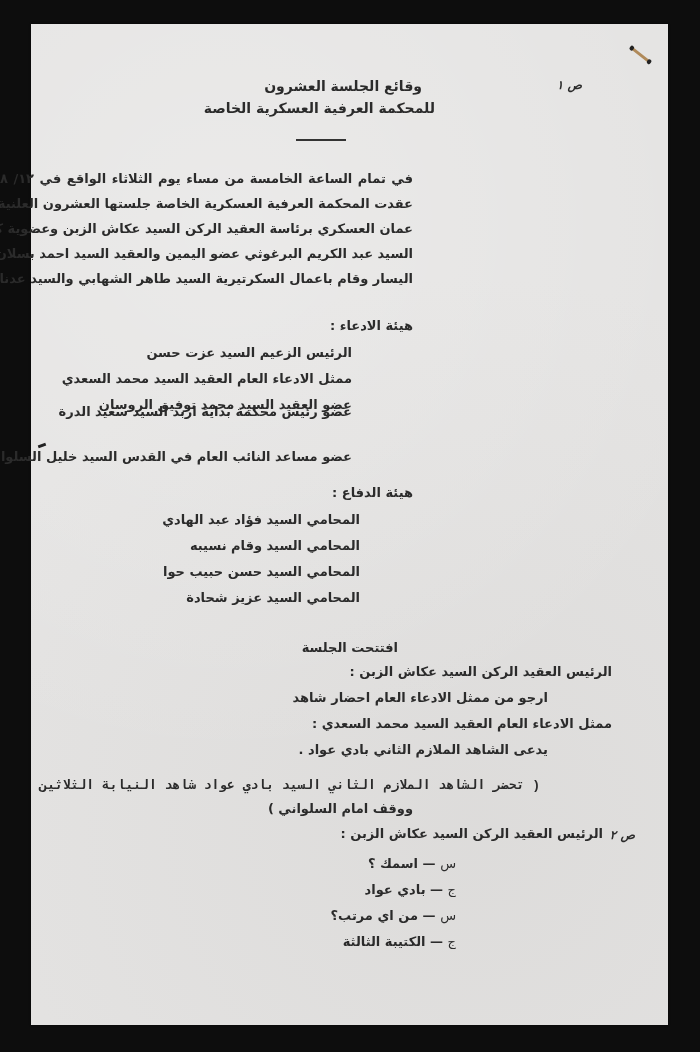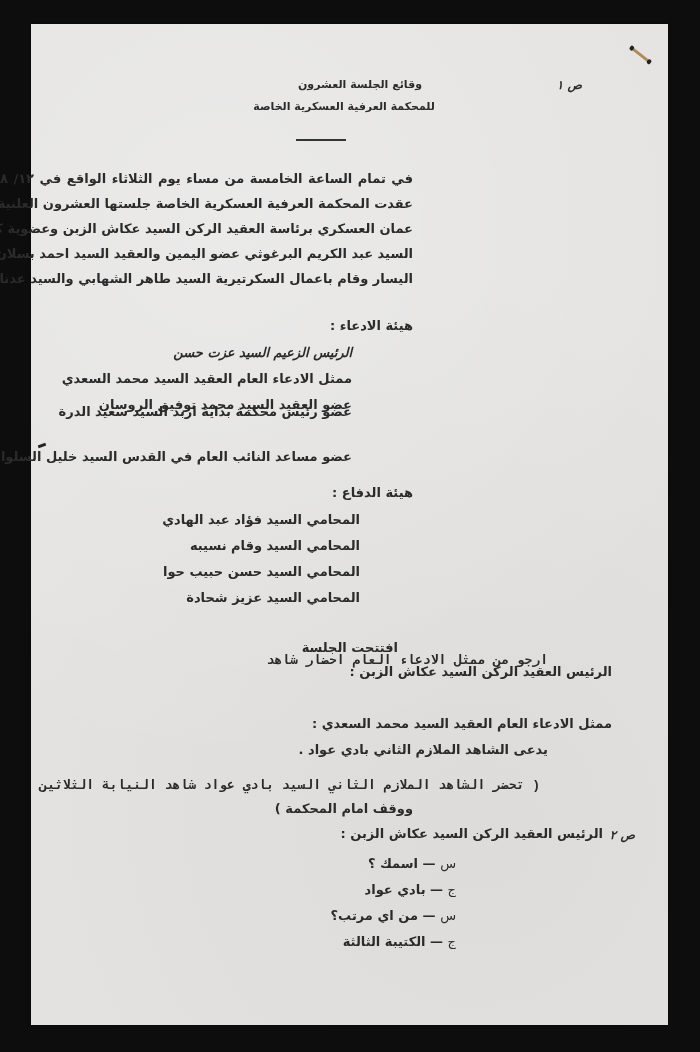--- a/index.html
+++ b/index.html
@@ -56,21 +56,21 @@
     .line {
       position: absolute;
       direction: rtl;
       white-space: nowrap;
       font-family: "DejaVu Sans", sans-serif;
       font-weight: bold;
       font-size: 13px;
       color: #2b2b2b;
       letter-spacing: 0.2px;
     }
-    .title { font-size: 11px; }
+    .title { font-size: 14px; }
     .title-rule {
       position: absolute;
       left: 296px;
       top: 139px;
       width: 50px;
       height: 2px;
       background: #333;
     }
     .page-num {
       position: absolute;
@@ -95,39 +95,39 @@
 <div class="line title" style="right:265px; top:100px;">للمحكمة العرفية العسكرية الخاصة</div>
 <div class="title-rule"></div>
 
 <div class="line" style="right:287px; top:171px; word-spacing:1px;">في تمام الساعة الخامسة من مساء يوم الثلاثاء الواقع في ١٢/ ٨/ ١٩٥٧</div>
 <div class="line" style="right:287px; top:196px;">عقدت المحكمة العرفية العسكرية الخاصة جلستها العشرون العلنية بمطار</div>
 <div class="line" style="right:287px; top:221px;">عمان العسكري برئاسة العقيد الركن السيد عكاش الزبن وعضوية كل من العقيد</div>
 <div class="line" style="right:287px; top:246px;">السيد عبد الكريم البرغوثي عضو اليمين والعقيد السيد احمد بسلان عضو</div>
 <div class="line" style="right:287px; top:271px;">اليسار وقام باعمال السكرتيرية السيد طاهر الشهابي والسيد عدنان بحيون .</div>
 
 <div class="line" style="right:287px; top:318px;">هيئة الادعاء :</div>
-<div class="line" style="right:348px; top:345px;font-style:italic;">الرئيس الزعيم السيد عزت حسن</div>
+<div class="line" style="right:348px; top:345px;">الرئيس الزعيم السيد عزت حسن</div>
 <div class="line" style="right:348px; top:371px;">ممثل الادعاء العام العقيد السيد محمد السعدي</div>
 <div class="line" style="right:348px; top:397px;">عضو العقيد السيد محمد توفيق الروسان</div>
 <div class="line" style="right:348px; top:404px;">عضو رئيس محكمة بداية اربد السيد سعيد الدرة</div>
 <div class="line" style="right:348px; top:449px;">عضو مساعد النائب العام في القدس السيد خليل السلواني</div>
 
 <div class="line" style="right:287px; top:485px;margin-left:38px;">هيئة الدفاع :</div>
 <div class="line" style="right:340px; top:512px;">المحامي السيد فؤاد عبد الهادي</div>
 <div class="line" style="right:340px; top:538px;">المحامي السيد وقام نسيبه</div>
 <div class="line" style="right:340px; top:564px;">المحامي السيد حسن حبيب حوا</div>
 <div class="line" style="right:340px; top:590px;">المحامي السيد عزيز شحادة</div>
 
 <div class="line" style="right:302px; top:640px;">افتتحت الجلسة</div>
 <div class="line" style="right:88px; top:664px;">الرئيس العقيد الركن السيد عكاش الزبن :</div>
-<div class="line" style="right:152px; top:652px;font-family:Liberation Mono, monospace;">ارجو من ممثل الادعاء العام احضار شاهد</div>
+<div class="line" style="right:152px; top:690px;">ارجو من ممثل الادعاء العام احضار شاهد</div>
 <div class="line" style="right:88px; top:716px;">ممثل الادعاء العام العقيد السيد محمد السعدي :</div>
 <div class="line" style="right:152px; top:742px;">يدعى الشاهد الملازم الثاني بادي عواد .</div>
 <div class="line" style="right:160px; top:777px;font-family:Liberation Mono, monospace;">( تحضر الشاهد الملازم الثاني السيد بادي عواد شاهد النيابة الثلاثين</div>
-<div class="line" style="right:287px; top:801px;">ووقف امام المحكمة )</div>
+<div class="line" style="right:287px; top:801px;">ووقف امام السلواني )</div>
 
 <div class="page-num" style="right:65px; top:828px;">ص ٢</div>
 <div class="line" style="right:97px; top:826px;">الرئيس العقيد الركن السيد عكاش الزبن :</div>
 
 <div class="line" style="right:244px; top:856px;">
   <span class="qa-marker">س</span>
   <span>— اسمك ؟</span>
 </div>
 <div class="line" style="right:244px; top:882px;">
   <span class="qa-marker">ج</span>

